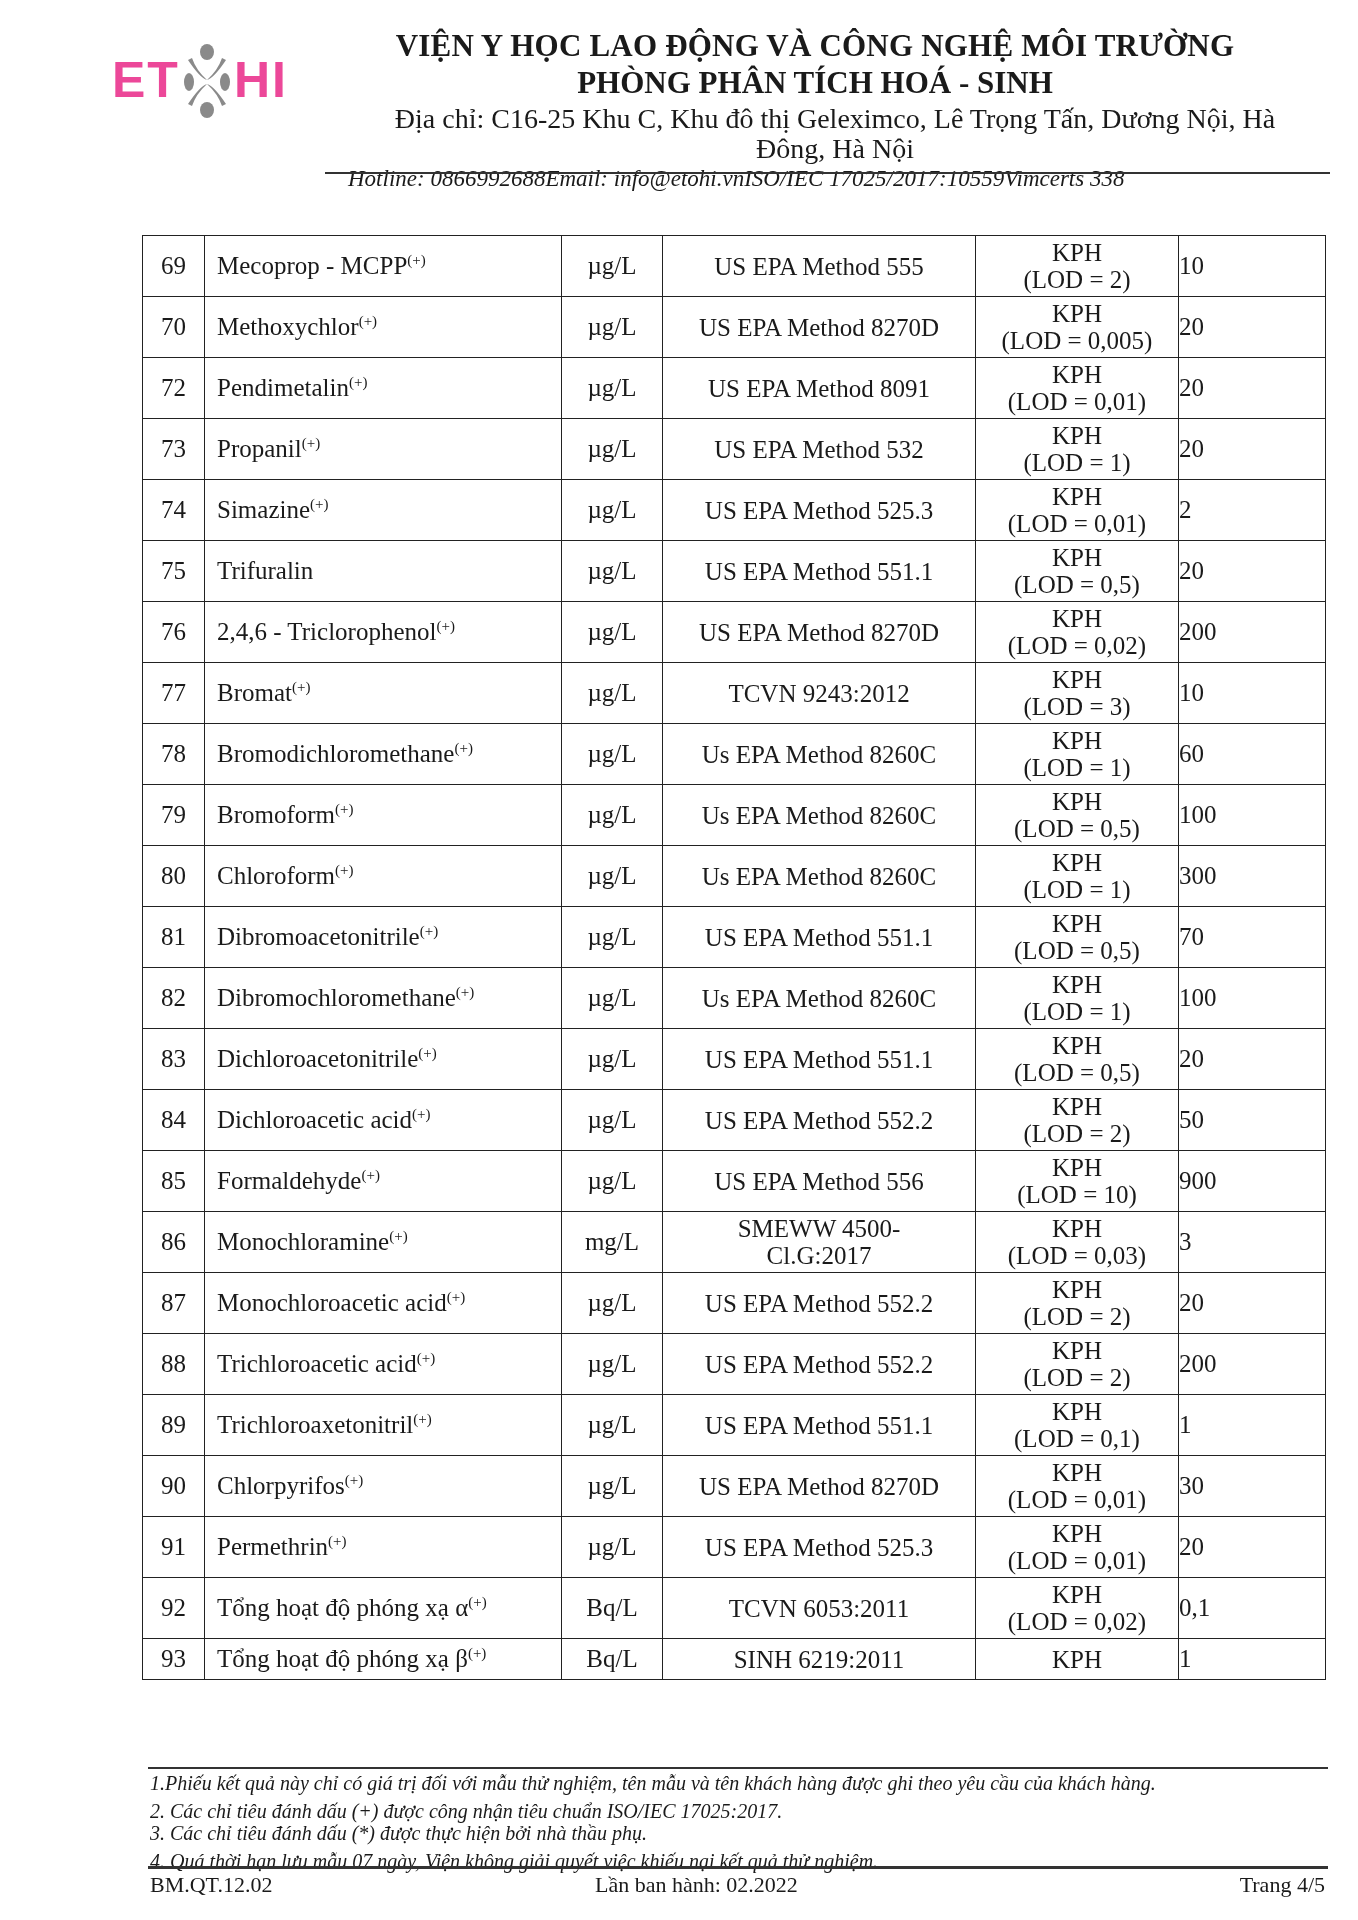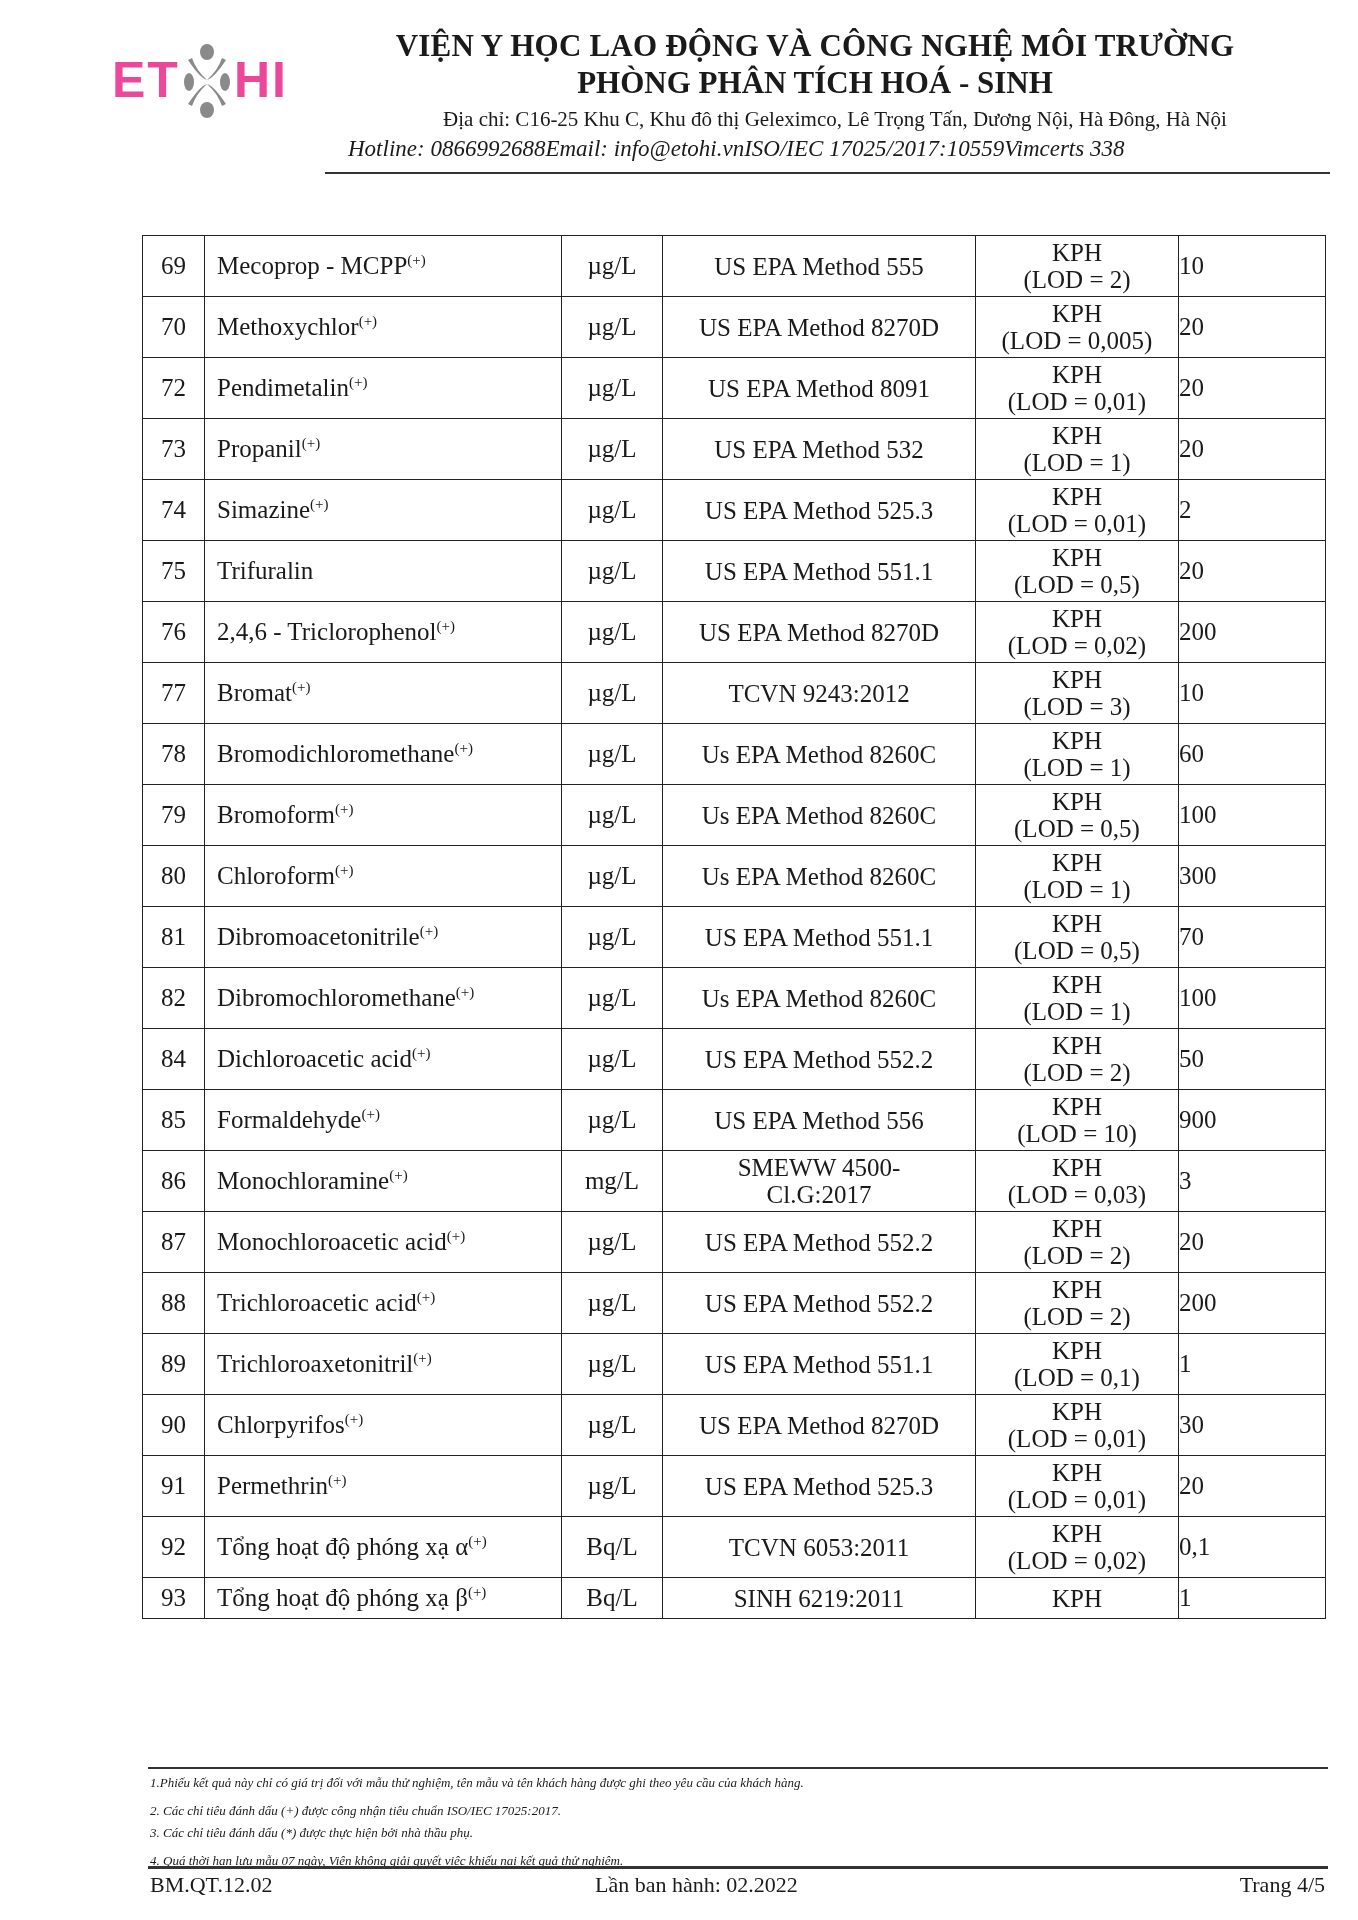--- a/index.html
+++ b/index.html
@@ -7,37 +7,37 @@
     width:1358px; height:1920px; background:#ffffff; position:relative;
     font-family:"Liberation Serif", "DejaVu Serif", serif; color:#1a1a1a;
     overflow:hidden;
   }
   .logo { position:absolute; left:112px; top:40px; width:180px; height:80px; display:flex; align-items:center; }
   .logo .ltr { font-family:"Liberation Sans","DejaVu Sans",sans-serif; font-weight:bold; font-size:50px; color:#ec4899; letter-spacing:2px; line-height:1; }
   .logo svg { margin:0 2px; }
   .hdr { position:absolute; left:320px; top:28px; width:990px; text-align:center; }
   .hdr .t1 { font-size:31px; font-weight:bold; letter-spacing:0.2px; line-height:36px; }
   .hdr .t2 { font-size:31px; font-weight:bold; line-height:38px; }
-  .hdr .addr { font-size:21px; line-height:30px; margin-top:2px; padding-left:40px; }
+  .hdr .addr { font-size:28px; line-height:30px; margin-top:2px; padding-left:40px; }
   .hdr .contact { font-size:23px; font-style:italic; line-height:30px; display:flex; padding-left:28px; padding-right:8px; }
   .hdr-rule { position:absolute; left:325px; top:172px; width:1005px; height:2px; background:#333; }
 
   table.res { position:absolute; left:117px; top:235px; width:1165px; border-collapse:collapse; table-layout:fixed;margin-left:25px; }
   table.res td { border:1.5px solid #222; font-size:25px; height:60px; padding:0; vertical-align:middle; }
   table.res tr.last td { height:40px; }
   td.c-no { width:61px; text-align:center; }
   td.c-name { width:344px; text-align:left; padding-left:12px !important; }
   td.c-unit { width:100px; text-align:center; }
   td.c-method { width:312px; text-align:center; line-height:27px; }
   td.c-result { width:202px; text-align:center; line-height:27px; }
   td.c-limit { width:146px; }
   sup { font-size:15px; vertical-align:9px; line-height:0; }
 
   .foot-rule1 { position:absolute; left:148px; top:1767px; width:1180px; height:2px; background:#333; }
-  .notes { position:absolute; left:150px; top:1772px; width:1170px; font-style:italic; font-size:13px; }
+  .notes { position:absolute; left:150px; top:1772px; width:1170px; font-style:italic; font-size:20px; }
   .notes div { line-height:22px; }
   .notes .n1 { margin-bottom:6px; }
   .notes .n4 { margin-top:6px; }
   .foot-rule2 { position:absolute; left:148px; top:1866px; width:1180px; height:3px; background:#333; }
   .footer { position:absolute; left:150px; top:1872px; width:1175px; font-size:22px; display:flex; justify-content:space-between; }
   .footer .mid { position:absolute; left:445px; }
 </style>
 </head>
 <body>
 
@@ -234,20 +234,33 @@
         <td class="c-method">
           <div>Us EPA Method 8260C</div>
         </td>
         <td class="c-result">
           <div>KPH</div>
           <div>(LOD = 1)</div>
         </td>
         <td class="c-limit">100</td>
       </tr>
       <tr>
+        <td class="c-no">83</td>
+        <td class="c-name"><span>Dichloroacetonitrile</span><sup>(+)</sup></td>
+        <td class="c-unit">µg/L</td>
+        <td class="c-method">
+          <div>US EPA Method 551.1</div>
+        </td>
+        <td class="c-result">
+          <div>KPH</div>
+          <div>(LOD = 0,5)</div>
+        </td>
+        <td class="c-limit">20</td>
+      </tr>
+      <tr>
         <td class="c-no">84</td>
         <td class="c-name"><span>Dichloroacetic acid</span><sup>(+)</sup></td>
         <td class="c-unit">µg/L</td>
         <td class="c-method">
           <div>US EPA Method 552.2</div>
         </td>
         <td class="c-result">
           <div>KPH</div>
           <div>(LOD = 2)</div>
         </td>

